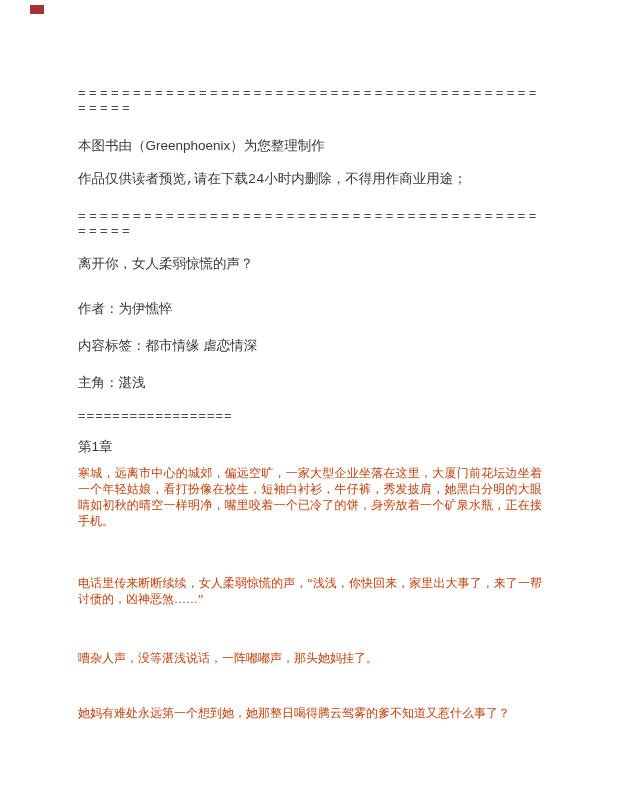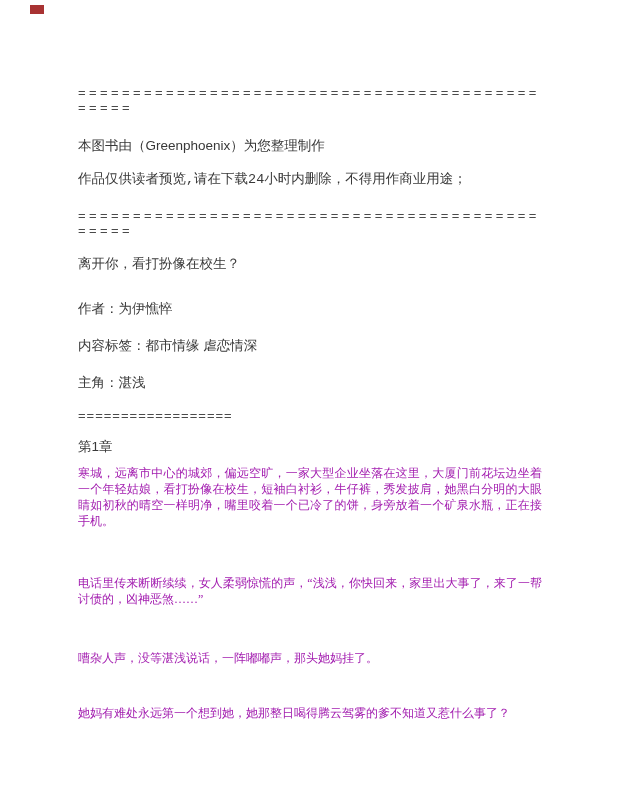--- a/index.html
+++ b/index.html
@@ -43,21 +43,21 @@
   }
   .hline {
     font-size: 13.5px;
     line-height: 16px;
     color: #383838;
   }
   .body-p {
     font-size: 12px;
     line-height: 16px;
     text-align: justify;
-    color: #a21caf;
+    color: #c2410c;
   }
   .mt-sepA   { margin-top: 0; }
   .mt-credit { margin-top: 23px; }
   .mt-notice { margin-top: 18px; font-family: Liberation Mono, monospace; }
   .mt-sepB   { margin-top: 20px; }
   .mt-title  { margin-top: 18px; }
   .mt-author { margin-top: 29px; }
   .mt-tags   { margin-top: 21px; }
   .mt-prota  { margin-top: 21px; }
   .mt-sepC   { margin-top: 17px; }
@@ -75,21 +75,21 @@
 <div class="content">
 
   <p class="sep mt-sepA"><span class="long">==========================================</span><br><span class="shortw">=====</span></p>
 
   <p class="hline mt-credit">本图书由（Greenphoenix）为您整理制作</p>
 
   <p class="hline mt-notice">作品仅供读者预览,请在下载24小时内删除，不得用作商业用途；</p>
 
   <p class="sep mt-sepB"><span class="long">==========================================</span><br><span class="shortw">=====</span></p>
 
-  <p class="hline mt-title">离开你，看打扮像在校生？</p>
+  <p class="hline mt-title">离开你，女人柔弱惊慌的声？</p>
 
   <p class="hline mt-author">作者：为伊憔悴</p>
 
   <p class="hline mt-tags">内容标签：都市情缘 虐恋情深</p>
 
   <p class="hline mt-prota">主角：湛浅</p>
 
   <p class="sep-short mt-sepC">==================</p>
 
   <p class="hline mt-chap">第1章</p>

